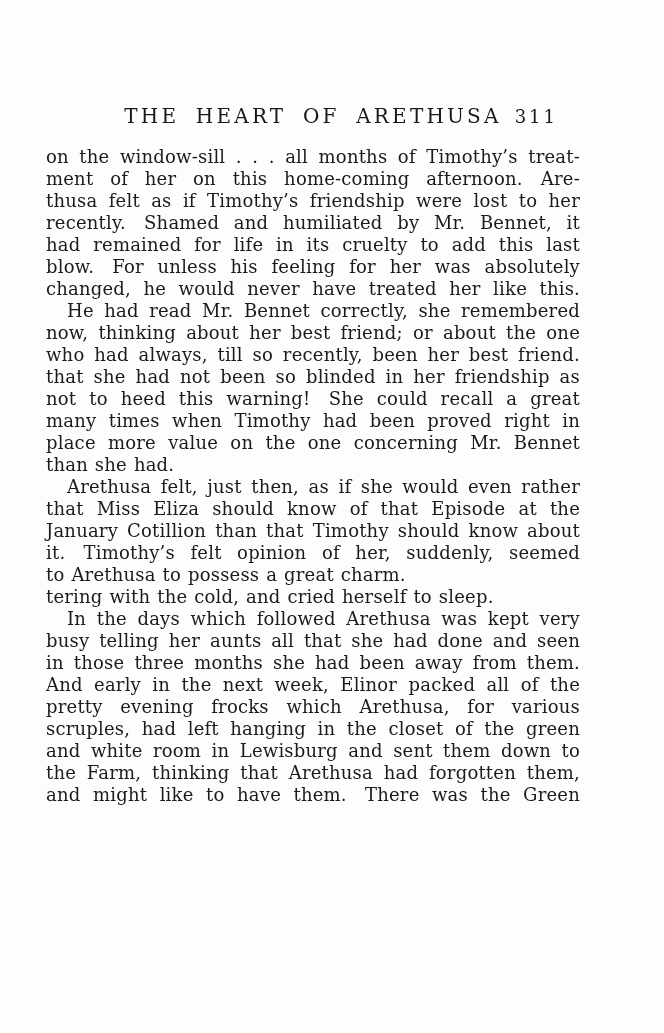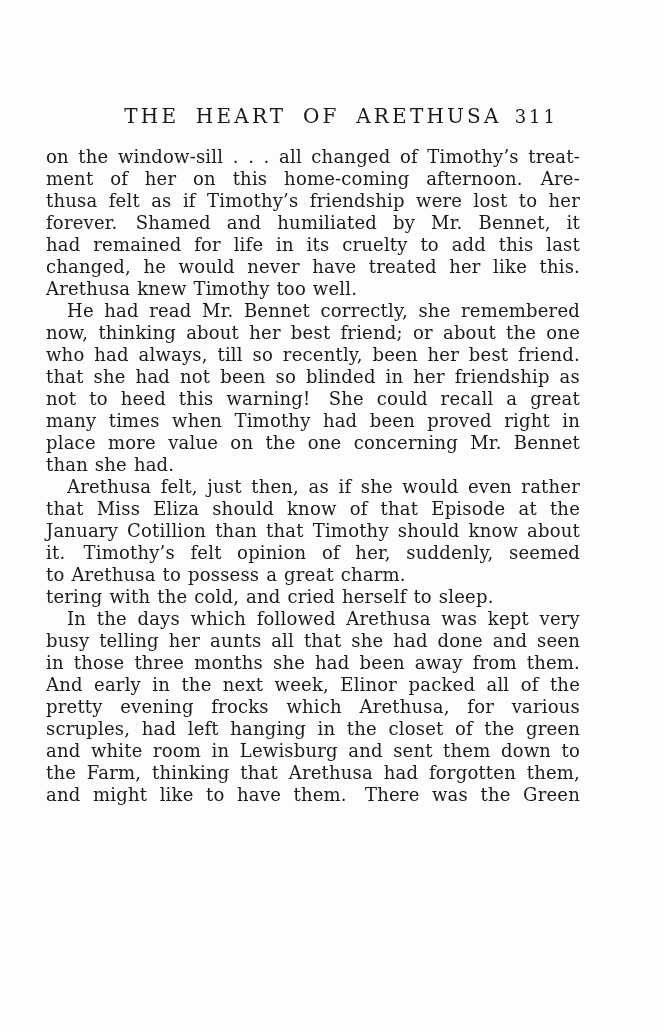--- a/index.html
+++ b/index.html
@@ -64,27 +64,27 @@
 </head>
 <body>
 
 <div class="page">
   <div class="running-head">
     <span class="head-title">THE HEART OF ARETHUSA</span>
     <span class="folio">311</span>
   </div>
   <div class="body-text" id="body-text">
       <div class="paragraph">
-        <div class="line j">on the window-sill . . . all changed of Timothy’s treat-</div>
+        <div class="line j">on the window-sill . . . all months of Timothy’s treat-</div>
         <div class="line j">ment of her on this home-coming afternoon. Are-</div>
         <div class="line j">thusa felt as if Timothy’s friendship were lost to her</div>
-        <div class="line j">forever. Shamed and humiliated by Mr. Bennet, it</div>
+        <div class="line j">recently. Shamed and humiliated by Mr. Bennet, it</div>
         <div class="line j">had remained for life in its cruelty to add this last</div>
+        <div class="line j">blow. For unless his feeling for her was absolutely</div>
         <div class="line j">changed, he would never have treated her like this.</div>
-        <div class="line l">Arethusa knew Timothy too well.</div>
       </div>
       <div class="paragraph">
         <div class="line j ind">He had read Mr. Bennet correctly, she remembered</div>
         <div class="line j">now, thinking about her best friend; or about the one</div>
         <div class="line j">who had always, till so recently, been her best friend.</div>
         <div class="line j">that she had not been so blinded in her friendship as</div>
         <div class="line j">not to heed this warning! She could recall a great</div>
         <div class="line j">many times when Timothy had been proved right in</div>
         <div class="line j">place more value on the one concerning Mr. Bennet</div>
         <div class="line l">than she had.</div>

